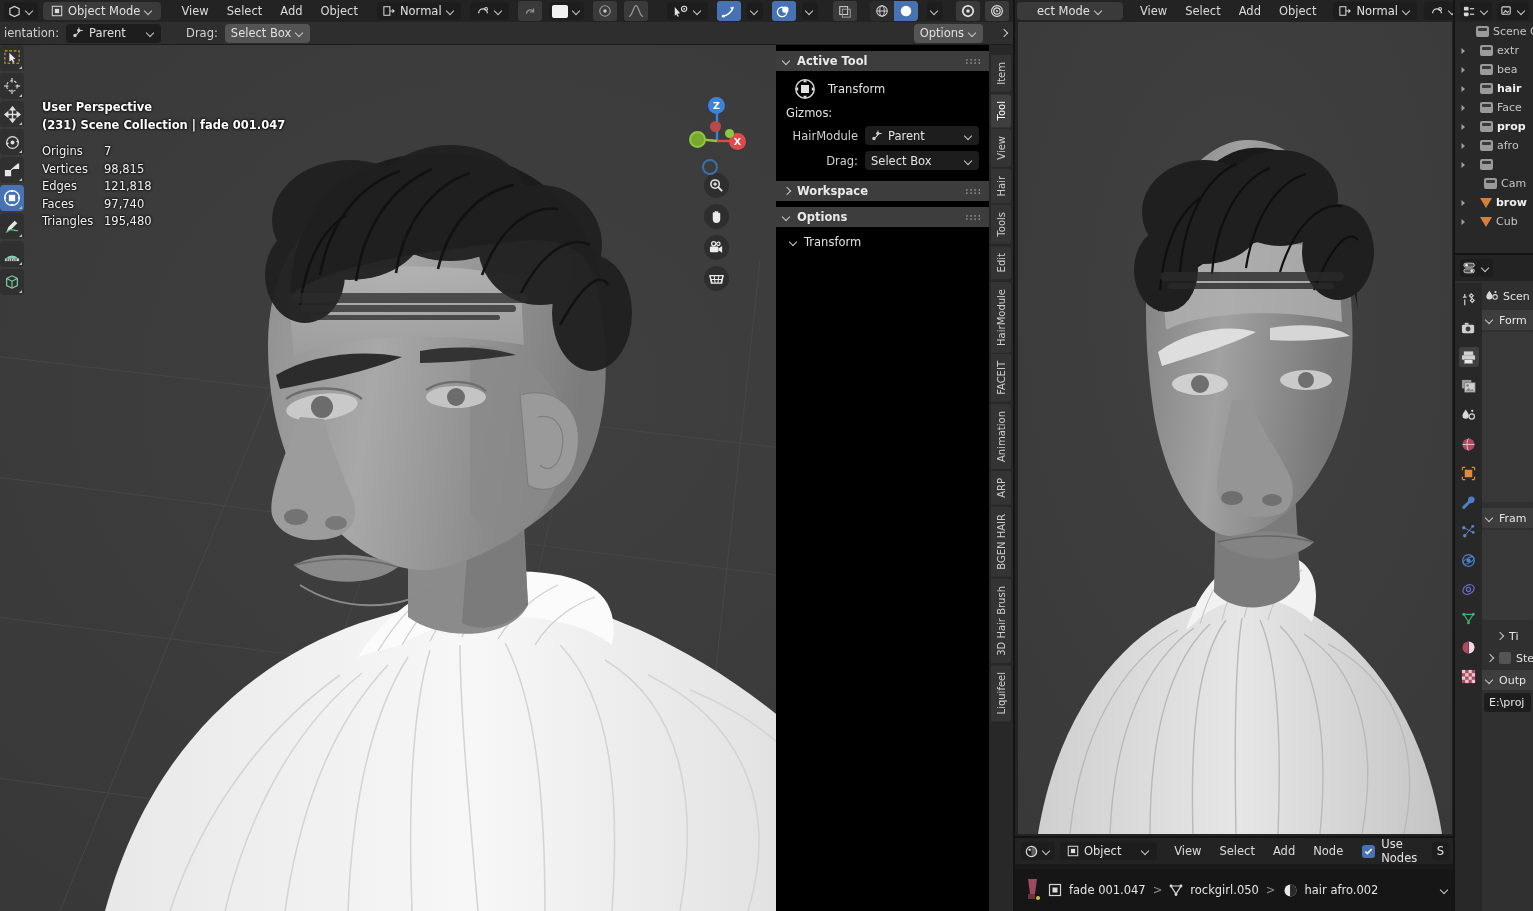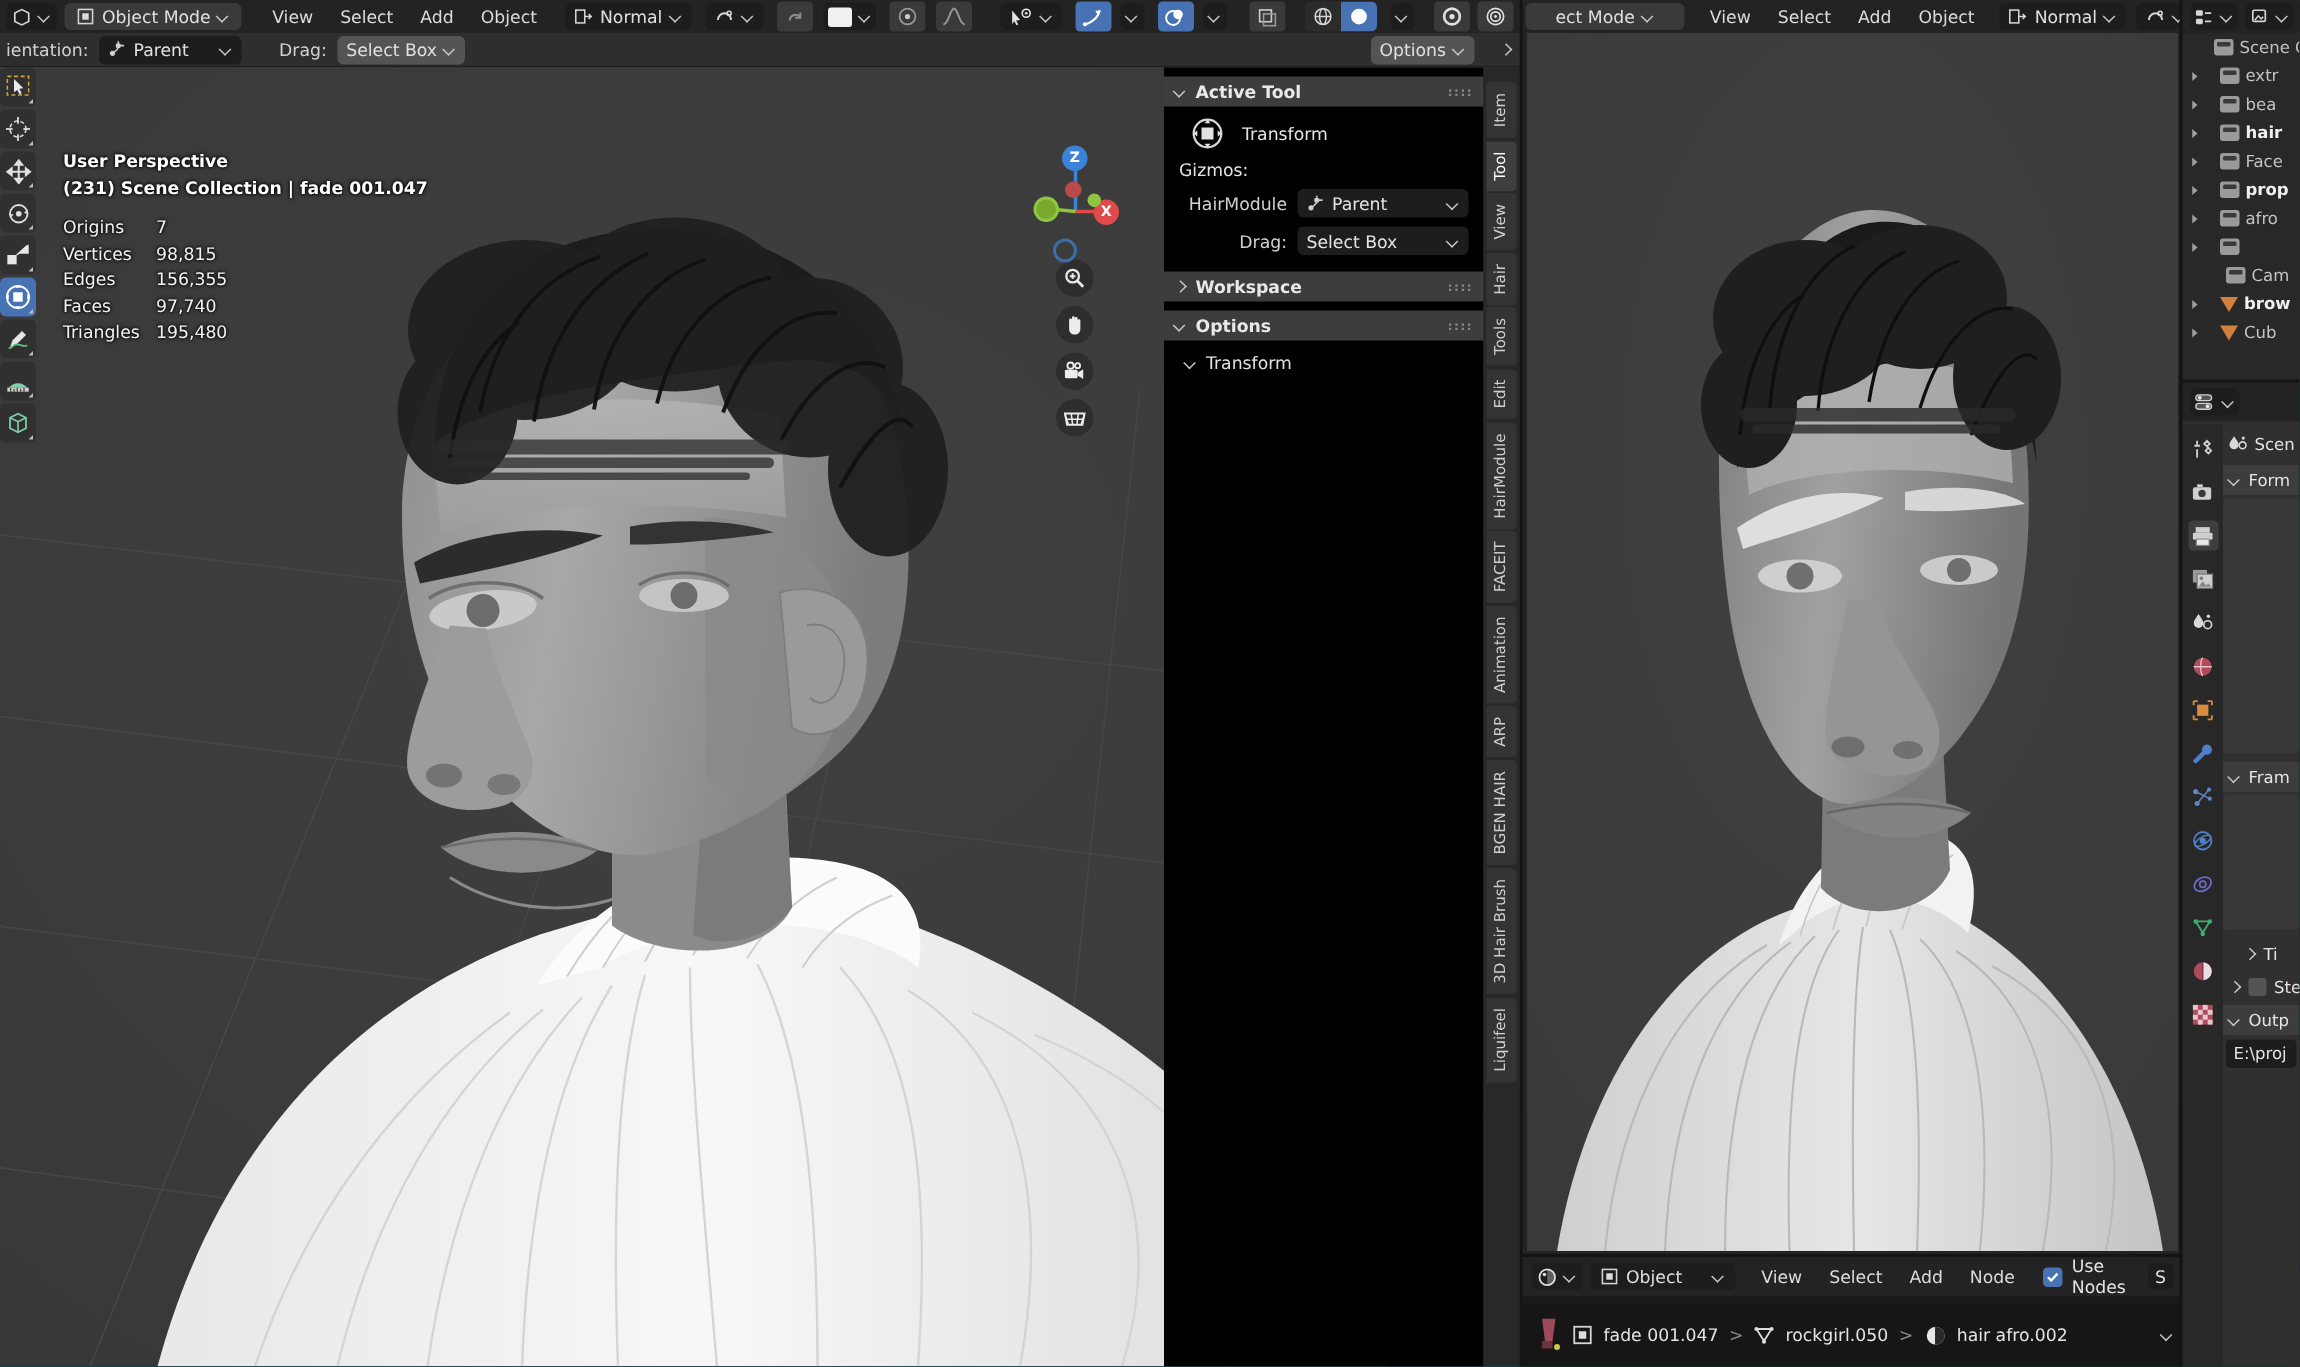--- a/index.html
+++ b/index.html
@@ -255,21 +255,21 @@
         <div class="row">
           <span class="k">Origins</span>
           <span class="v">7</span>
         </div>
         <div class="row">
           <span class="k">Vertices</span>
           <span class="v">98,815</span>
         </div>
         <div class="row">
           <span class="k">Edges</span>
-          <span class="v">156,355</span>
+          <span class="v">121,818</span>
         </div>
         <div class="row">
           <span class="k">Faces</span>
           <span class="v">97,740</span>
         </div>
         <div class="row">
           <span class="k">Triangles</span>
           <span class="v">195,480</span>
         </div>
       </div>

